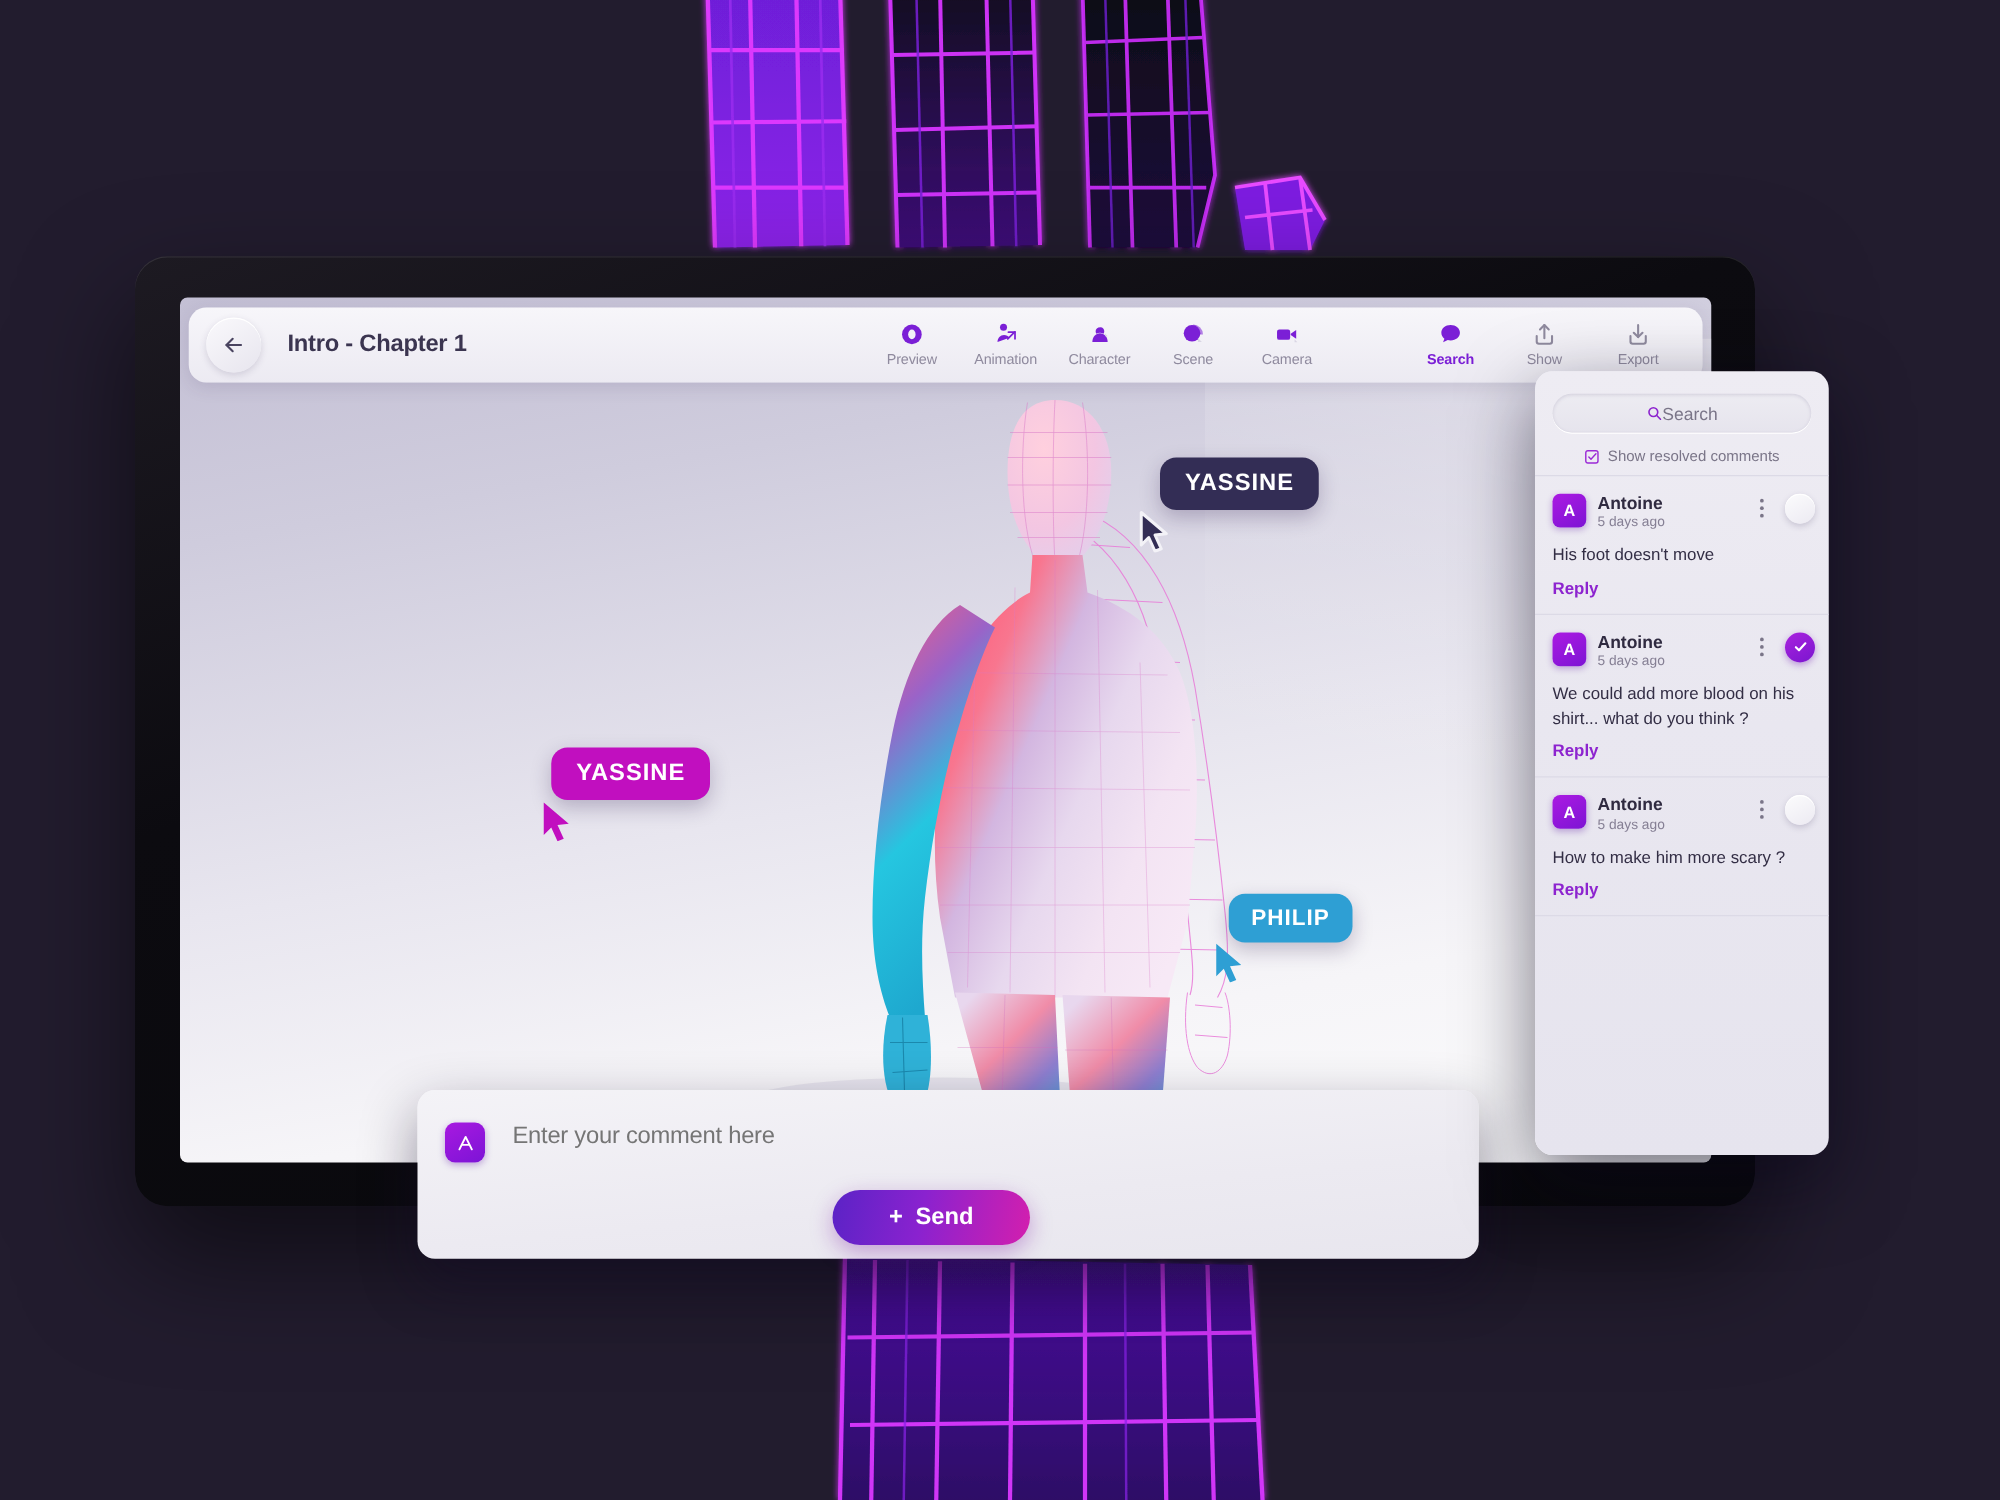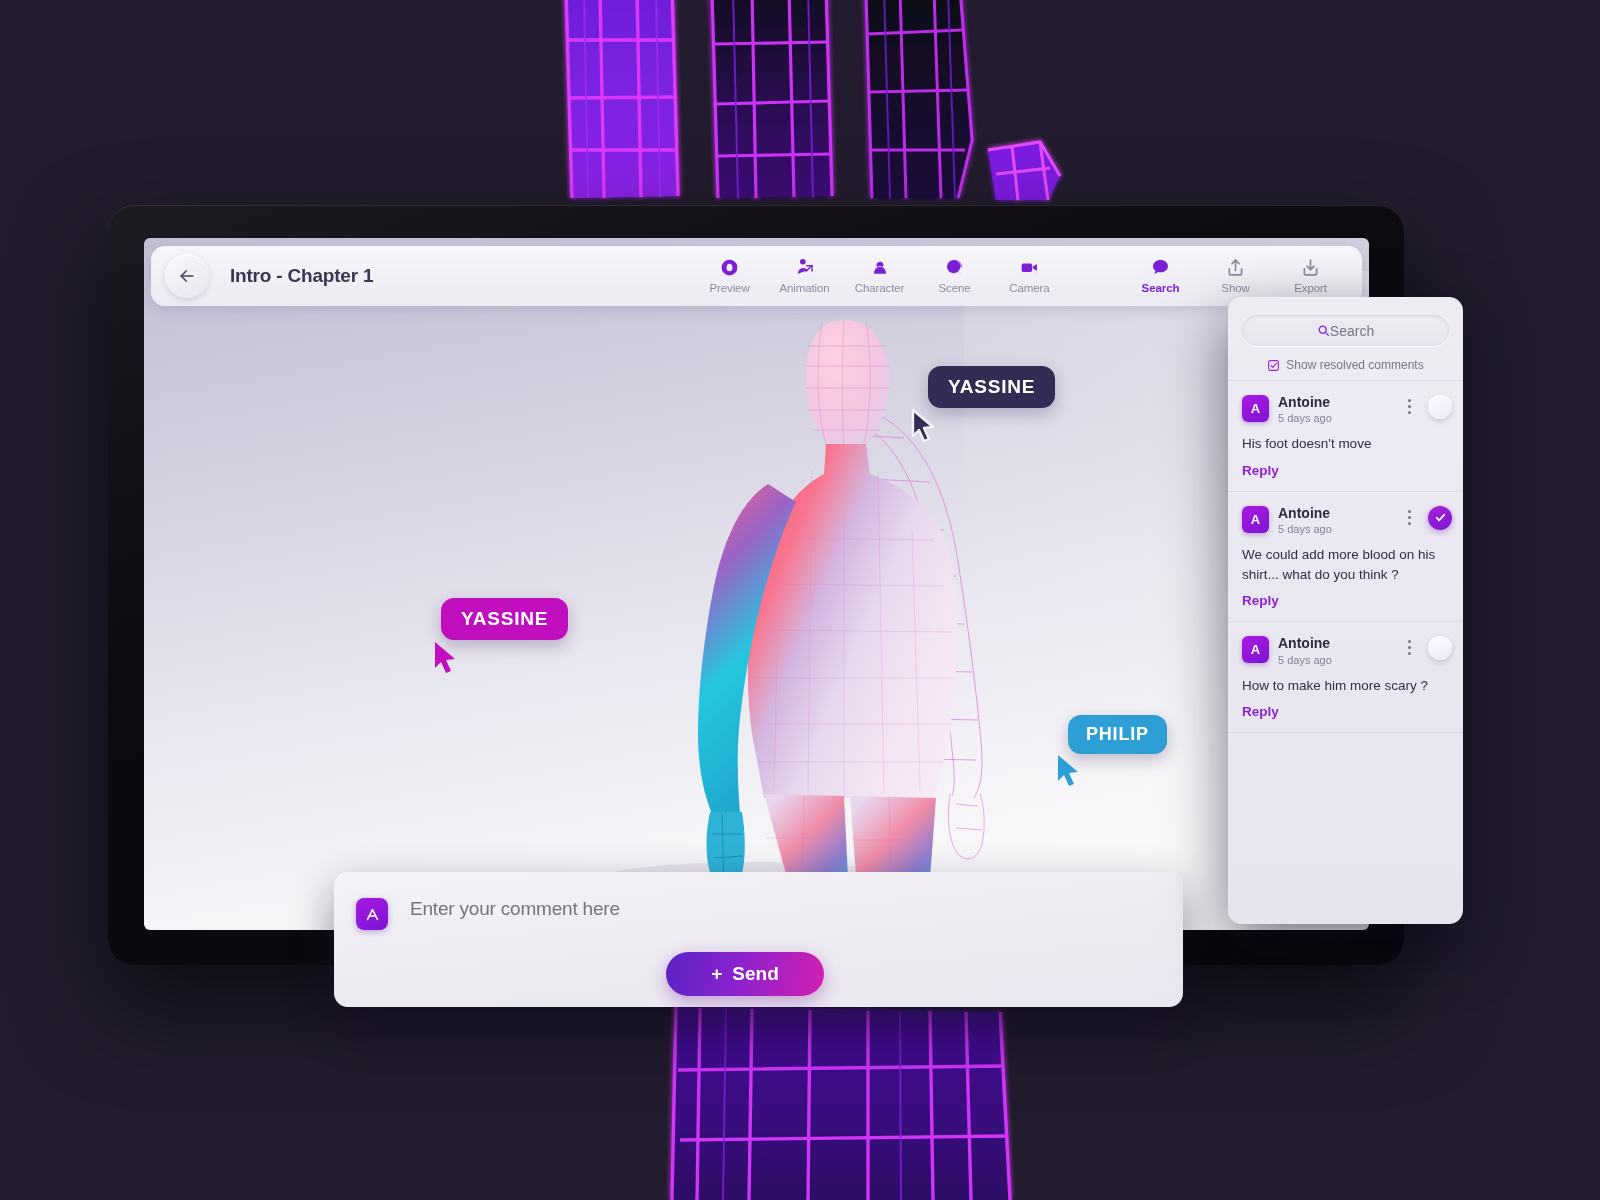--- a/index.html
+++ b/index.html
@@ -487,21 +487,21 @@
         </svg>
       </div>
 
       <div class="tag-wrap" style="left:273px; top:360px;">
         <div class="tag tag-charles">YASSINE</div>
         <svg class="cursor" style="left:-9px; top:43px;" width="28" height="32" viewBox="0 0 28 32">
           <path d="M3,1 L23,18 L14,19 L19,30 L14,32 L9,21 L3,27 Z" fill="#c10fbf"></path>
         </svg>
       </div>
 
-      <div class="tag-wrap" style="left:900px; top:477px;">
+      <div class="tag-wrap" style="left:815px; top:477px;">
         <div class="tag tag-philip">PHILIP</div>
         <svg class="cursor" style="left:-13px; top:39px;" width="28" height="32" viewBox="0 0 28 32">
           <path d="M3,1 L23,18 L14,19 L19,30 L14,32 L9,21 L3,27 Z" fill="#2e9fd4"></path>
         </svg>
       </div>
 
     </div>
   </div>
 
   <div class="composer">

